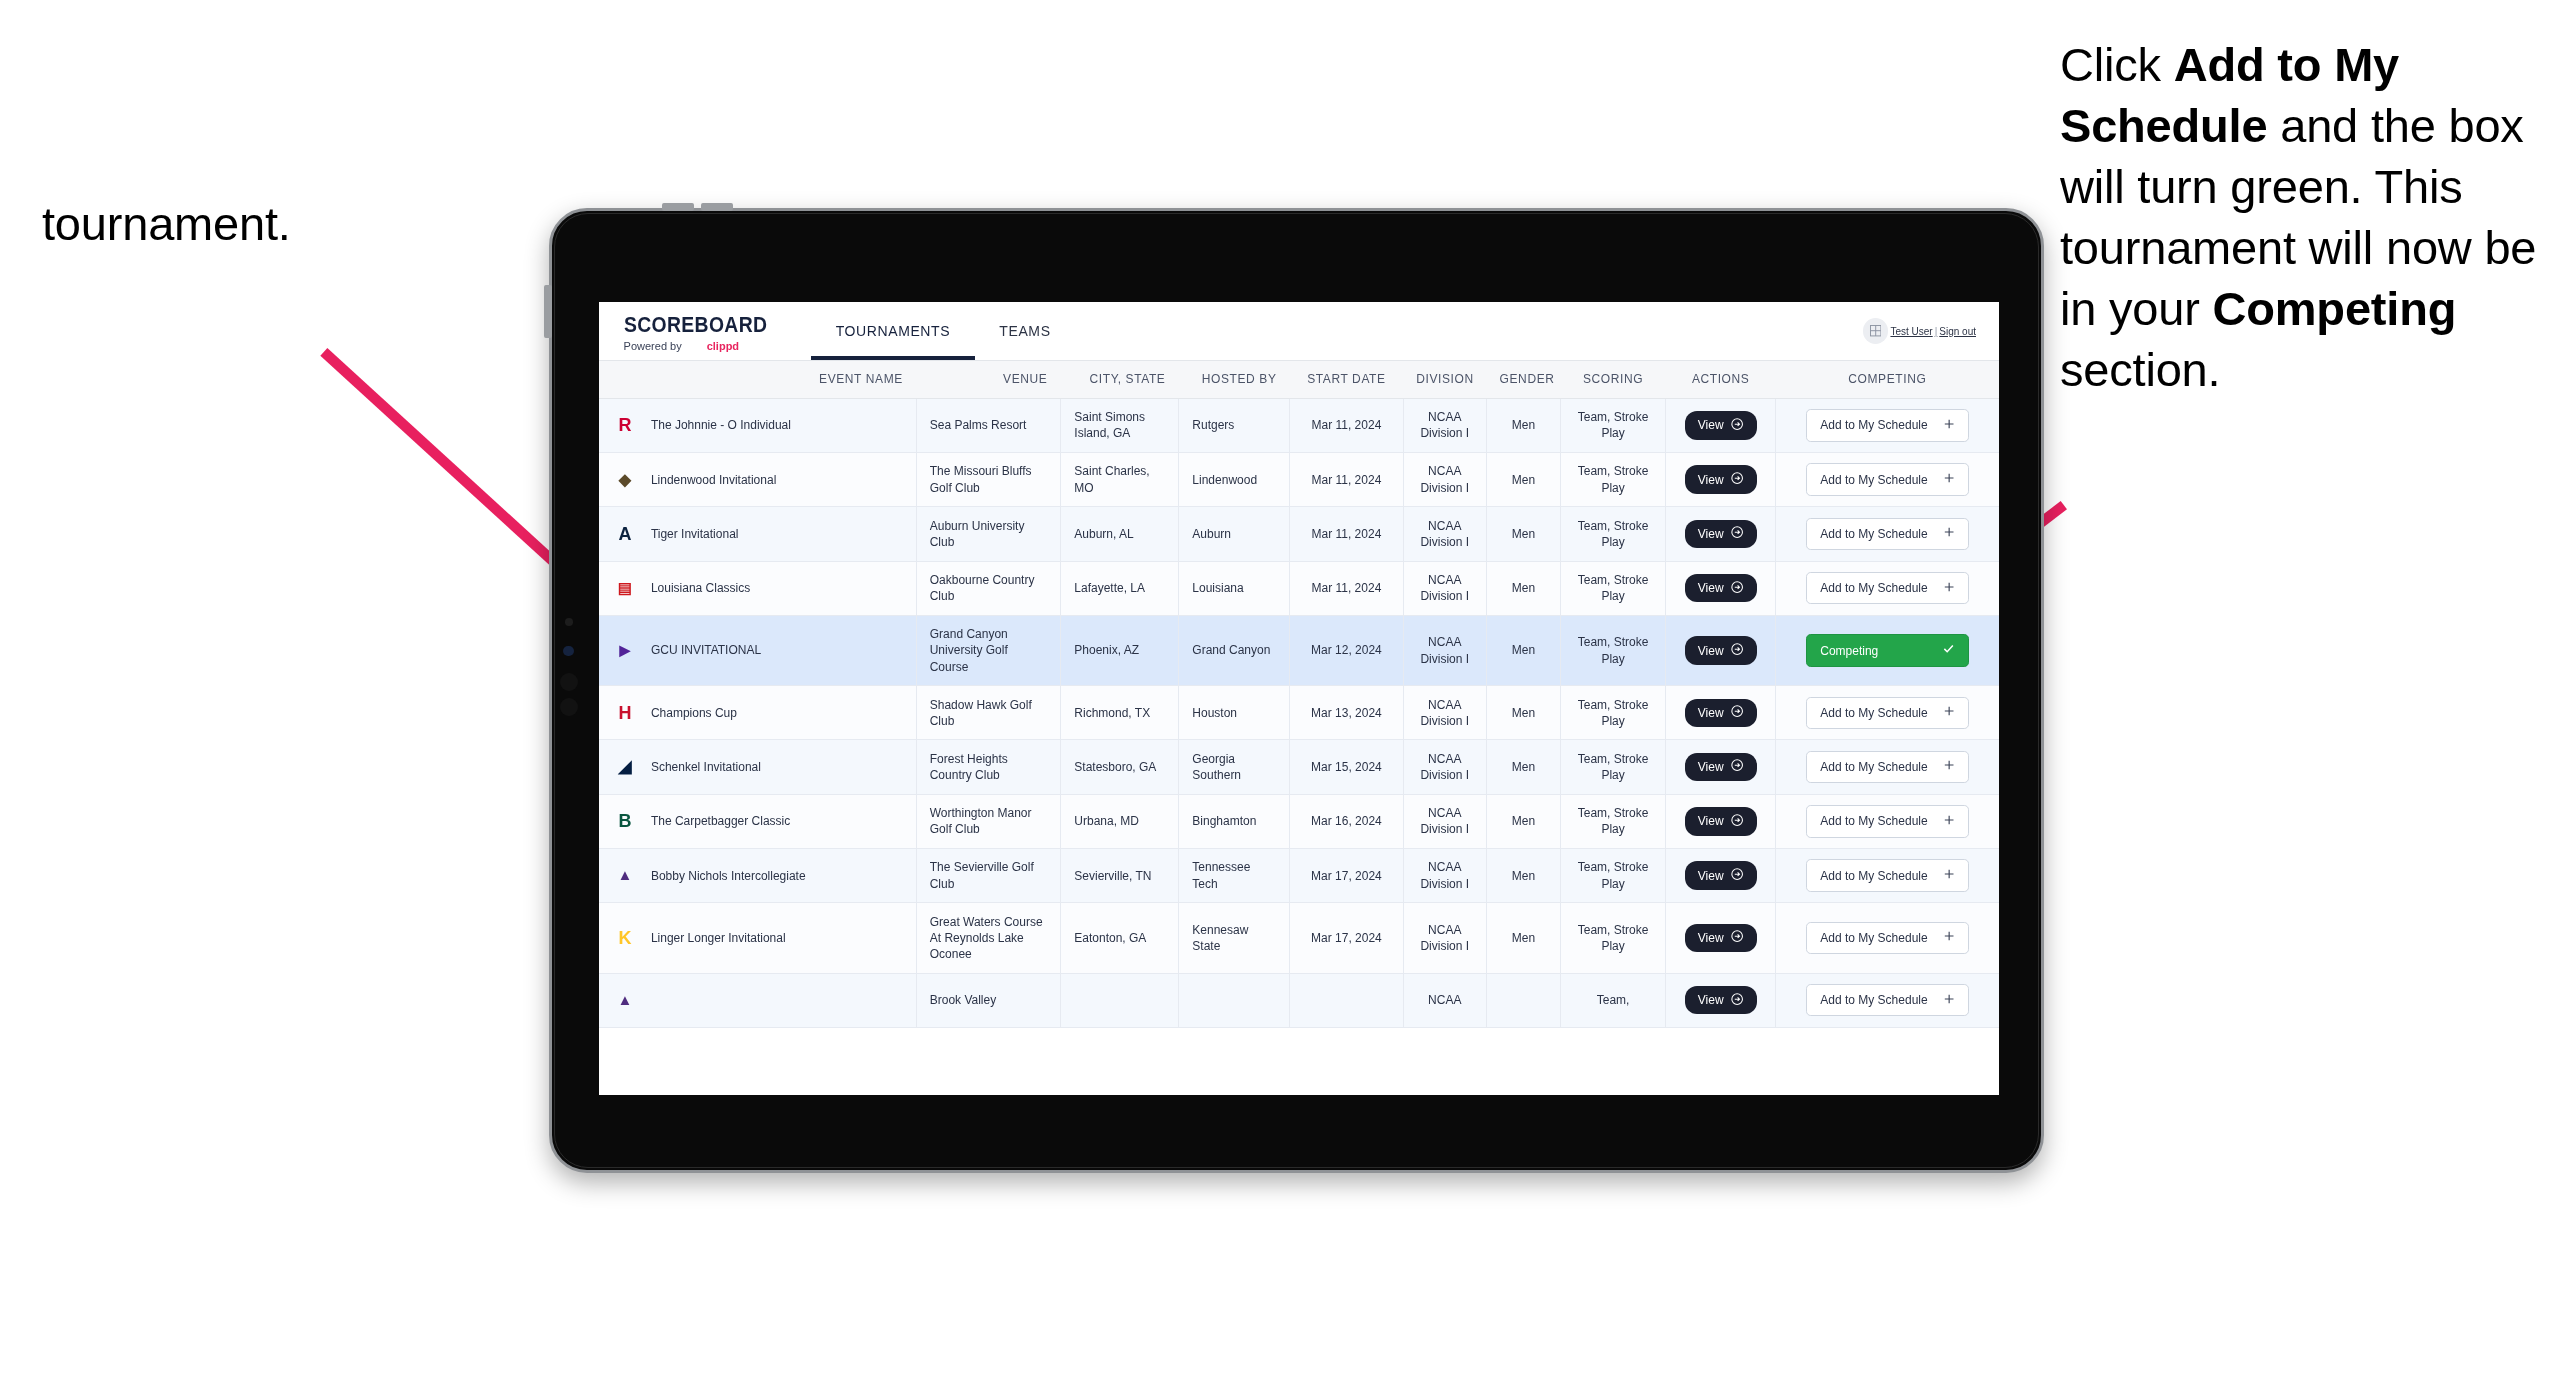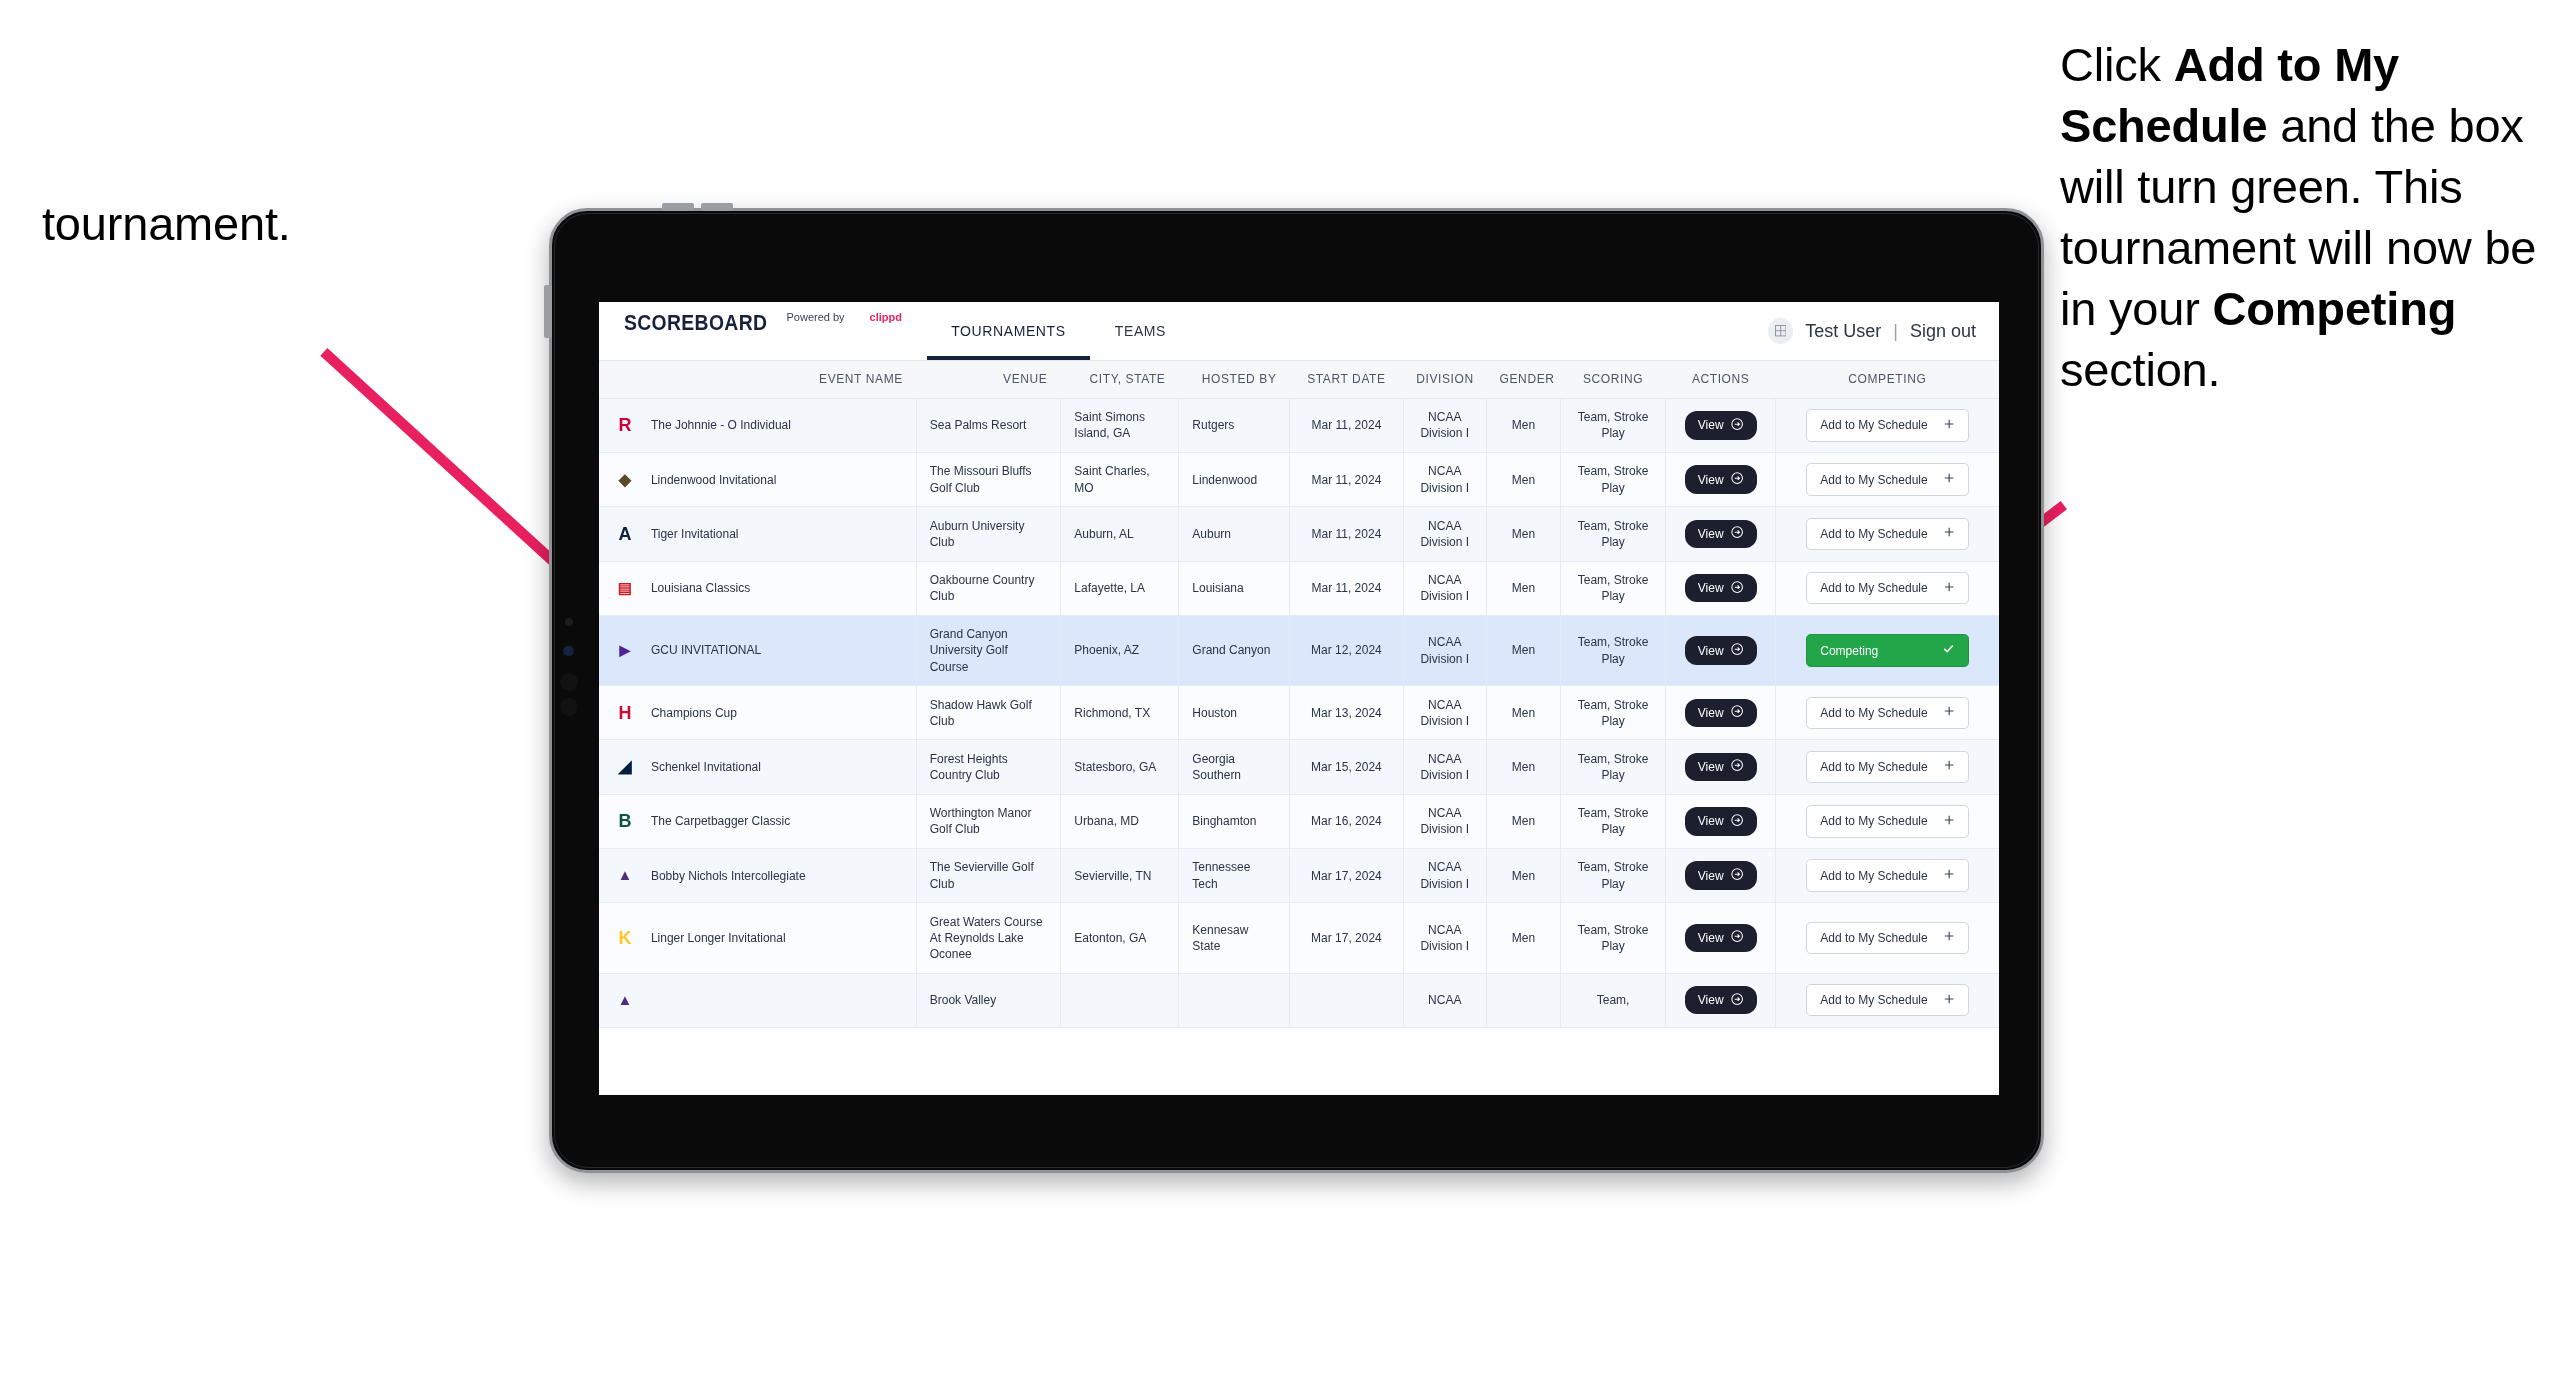--- a/index.html
+++ b/index.html
@@ -62,42 +62,42 @@
     background: #ffffff;
     overflow: hidden;
   }
 
   
   #topbar {
     height: 59px; background:#fff; display:flex; align-items:stretch;
     border-bottom: 0.9px solid #e3e6ea;
     position: relative;
   }
-  #brand { padding: 7.6px 24.6px 5.7px 24.6px; display:flex; flex-direction:row; justify-content:center; }
+  #brand { padding: 7.6px 24.6px 5.7px 24.6px; display:flex; flex-direction:column; justify-content:center; }
   #brand-title {
     font-size: 22px; font-weight: 700; color:#16213c;
     letter-spacing: 0.4px;
     transform: scaleX(0.88); transform-origin: left center;
     font-family: "Liberation Sans", sans-serif;
   }
   #brand-sub { font-size: 11px; color:#3a4257; margin-top:1.9px; display:flex; gap:16px; align-items:baseline;}
   #brand-sub .clippd { color:#e8255f; font-weight:700;padding-left:9px; }
 
   .navtab {
     display:flex; align-items:center; padding: 0 24.6px;
     font-size: 14px; color:#2c3345; letter-spacing:0.6px;
     cursor:pointer; position:relative;
   }
   .navtab.active { color:#16213c; }
   .navtab.active::after{
     content:""; position:absolute; left:0; right:0; bottom:0; height:3.8px; background:#16213c;
   }
   #topbar-right {
-    margin-left:auto; display:flex; align-items:center; gap:12px; padding-right:23px;
-    font-size:18px; color:#2c3345;
+    margin-left:auto; display:flex; align-items:center; gap:2px; padding-right:23px;
+    font-size:10px; color:#2c3345;text-decoration:underline;
   }
   #avatar {
     width:25.5px; height:25.5px; border-radius:50%; background:#eceef2;
     display:flex; align-items:center; justify-content:center;
   }
   #topbar-right .sep { color:#9aa1ad; }
   #topbar-right .lnk { cursor:pointer; }
 
   
   #tablewrap { height: calc(100% - 59px); overflow:hidden; }

